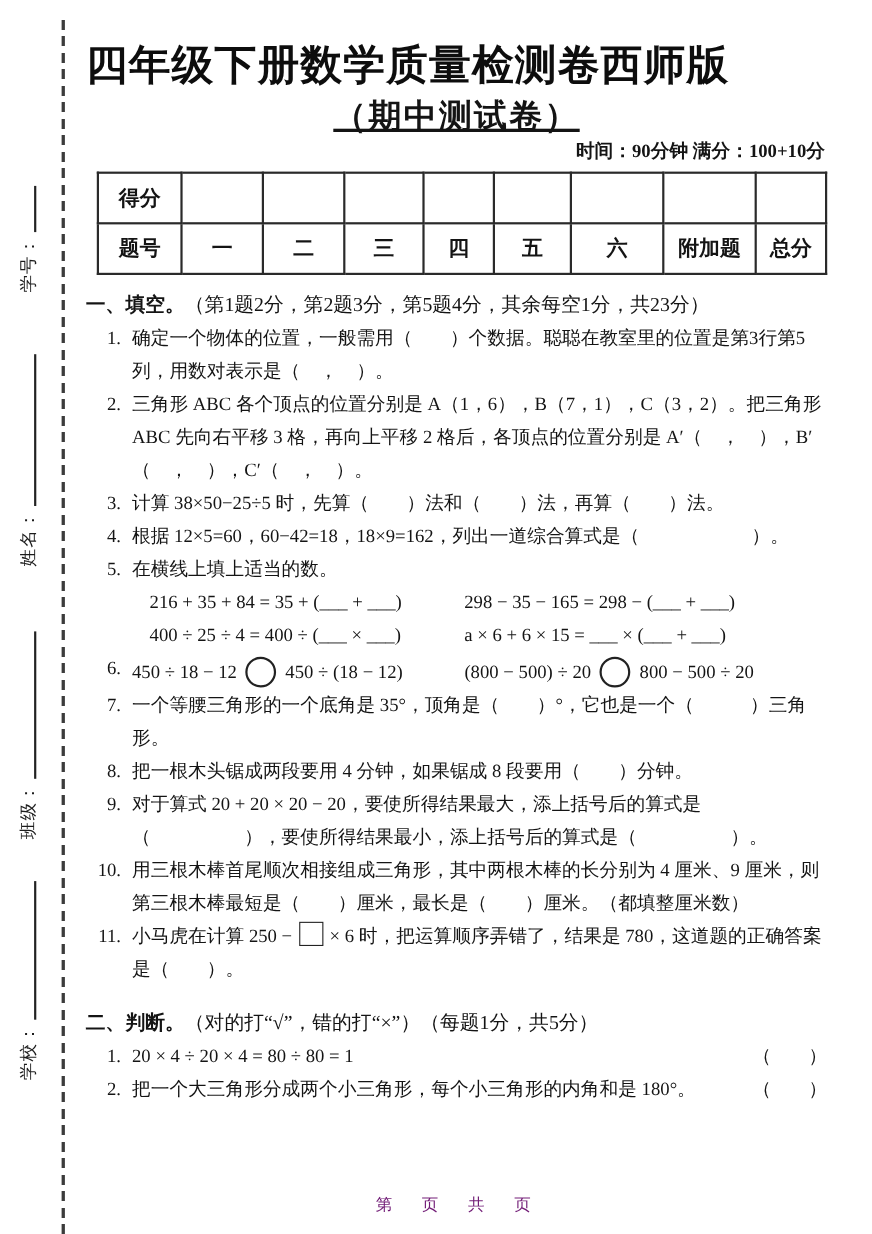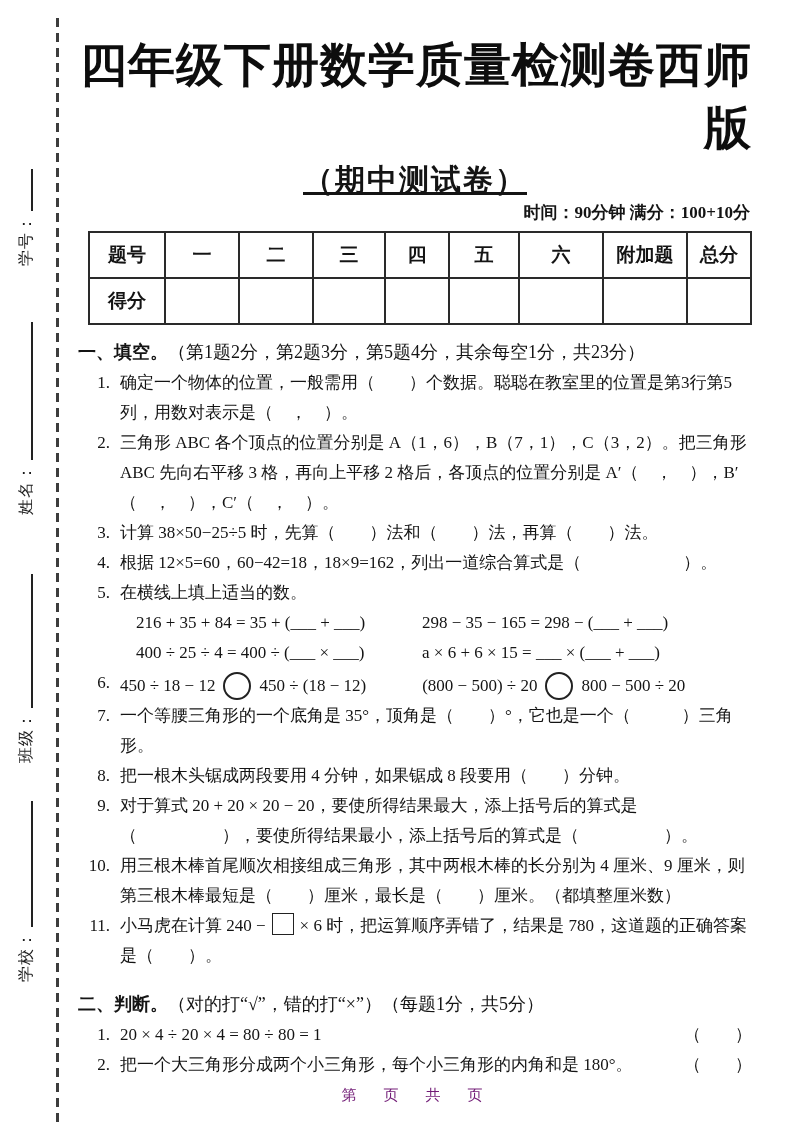--- a/index.html
+++ b/index.html
@@ -22,22 +22,22 @@
   .seal-item .lbl { letter-spacing:1px; }
   .seal-blank { display:inline-block; border-bottom:2px solid #222; height:11px; margin-left:4px; }
   #seal-0 { width:100px; left:-24px; top:205px; }
   #seal-1 { width:200px; left:-74px; top:404px; }
   #seal-2 { width:196px; left:-72px; top:654px; }
   #seal-3 { width:188px; left:-68px; top:877px; }
 
   
   .main { position:absolute; left:78px; top:0; width:674px; }
   .title {
-    margin:34px 0 0; text-align:right; font-family:"Liberation Sans","DejaVu Sans",sans-serif;
-    font-weight:bold; font-size:47px; letter-spacing:1px; color:#0d0d0d;
+    margin:34px 0 0; text-align:left; font-family:"Liberation Sans","DejaVu Sans",sans-serif;
+    font-weight:bold; font-size:38px; letter-spacing:1px; color:#0d0d0d;
   }
   .subtitle {
     margin:0 0 0; text-align:center; font-family:"Liberation Sans","DejaVu Sans",sans-serif;
     font-weight:bold; font-size:30px; letter-spacing:2px;text-decoration:underline;
   }
   .info { text-align:right; font-size:17px; font-weight:bold; padding-right:2px; }
 
   table.score { border-collapse:collapse; table-layout:fixed; width:662px; margin:7px 0 0 10px; }
   table.score th, table.score td {
     border:2px solid #2a2a2a; height:44px; text-align:center;
@@ -115,40 +115,40 @@
           <col style="width:74px">
         <col style="width:72px">
           <col style="width:64px">
           <col style="width:70px">
         <col style="width:84px">
           <col style="width:84px">
           <col style="width:64px">
       </colgroup>
       <tbody>
           <tr>
+        <td>得分</td>
+        <td></td>
+        <td></td>
+        <td></td>
+        <td></td>
+        <td></td>
+        <td></td>
+        <td></td>
+        <td></td>
+      </tr>
+      <tr>
         <th>题号</th>
         <th>一</th>
         <th>二</th>
         <th>三</th>
         <th>四</th>
         <th>五</th>
         <th>六</th>
         <th>附加题</th>
         <th>总分</th>
-      </tr>
-      <tr>
-        <td>得分</td>
-        <td></td>
-        <td></td>
-        <td></td>
-        <td></td>
-        <td></td>
-        <td></td>
-        <td></td>
-        <td></td>
       </tr>
     </tbody>
       </table>
 
     <div class="content">
 
       <div class="sec-head">
         <span class="sec-title">一、填空。</span><span class="sec-note">（第1题2分，第2题3分，第5题4分，其余每空1分，共23分）</span>
       </div>
 
@@ -218,21 +218,21 @@
       </div>
 
       <div class="item">
         <span class="num">10.</span>
         <div class="body">用三根木棒首尾顺次相接组成三角形，其中两根木棒的长分别为 4 厘米、9 厘米，则第三根木棒最短是（　　）厘米，最长是（　　）厘米。（都填整厘米数）</div>
       </div>
 
       <div class="item">
         <span class="num">11.</span>
         <div class="body">
-          <span>小马虎在计算 240 −</span><span class="numbox"></span><span>× 6 时，把运算顺序弄错了，结果是 780，这道题的正确答案是（　　）。</span>
+          <span>小马虎在计算 250 −</span><span class="numbox"></span><span>× 6 时，把运算顺序弄错了，结果是 780，这道题的正确答案是（　　）。</span>
         </div>
       </div>
 
       <div class="sec-head" style="margin-top:18px">
         <span class="sec-title">二、判断。</span><span class="sec-note">（对的打“√”，错的打“×”）（每题1分，共5分）</span>
       </div>
 
       <div class="item">
         <span class="num">1.</span>
         <div class="body jrow">

